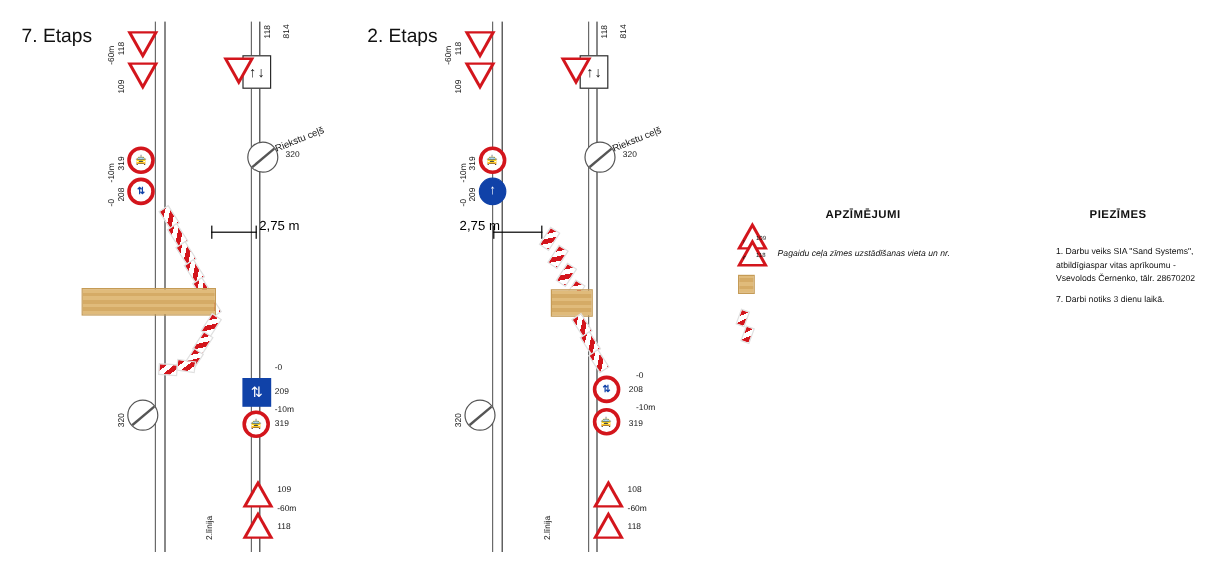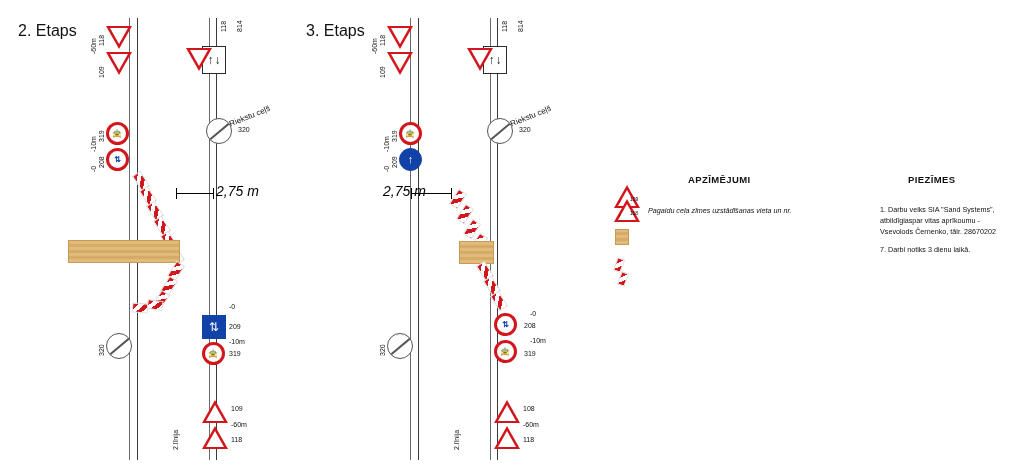--- a/index.html
+++ b/index.html
@@ -119,42 +119,42 @@
 
   
   .workzone{
     background:repeating-linear-gradient(0deg,#e0bb7b 0px,#e0bb7b 3px,#d5ab66 3px,#d5ab66 6px);
     border:1px solid #c59b56;
   }
 
   
   .dim-line{height:1px;background:#000;position:absolute;}
   .dim-tick{width:1px;height:11px;background:#000;position:absolute;}
-  .dim-txt{font-size:14px;color:#000;position:absolute;font-style:italic;}
+  .dim-txt{font-size:11px;color:#000;position:absolute;}
 
   
   .arrowbox{
     width:22px;height:26px;background:#fff;border:1px solid #2b2b2b;position:relative;
     display:flex;align-items:center;justify-content:center;gap:1px;
     font-size:12px;line-height:1;color:#111;
   }
 
   
   .legend-title{
     font-size:9.5px;font-weight:bold;letter-spacing:.4px;color:#111;
   }
   .legend-text{font-size:7.2px;color:#111;line-height:1.45;}
   .notes-text{font-size:7.2px;color:#111;line-height:1.5;}
 </style>
 </head>
 <body>
 
 <div class="stage">
 
-  <div class="abs" style="left:18px;top:22px;">2. Etaps</div>
+  <div class="abs" style="left:18px;top:22px;">7. Etaps</div>
 
   <div class="road-v" style="left:137px;top:18px;height:442px;"></div>
   <div class="road-v thin" style="left:129px;top:18px;height:442px;"></div>
   <div class="road-v" style="left:216px;top:18px;height:442px;"></div>
   <div class="road-v thin" style="left:209px;top:18px;height:442px;"></div>
 
   <div class="abs" style="left:228px;top:120px;">
     <div class="lbl-rot-road">Riekstu ceļš</div>
   </div>
   <div class="abs" style="left:172px;top:450px;">
@@ -278,21 +278,21 @@
   </div>
   <div class="abs lbl" style="left:231px;top:436px;">118</div>
 
   <div class="sign" style="left:106px;top:333px;">
     <div class="endsign"><span class="bar"></span><span class="bar2"></span></div>
   </div>
   <div class="abs" style="left:98px;top:356px;">
     <div class="lbl-rot">320</div>
   </div>
 
-  <div class="abs" style="left:306px;top:22px;">3. Etaps</div>
+  <div class="abs" style="left:306px;top:22px;">2. Etaps</div>
 
   <div class="road-v" style="left:418px;top:18px;height:442px;"></div>
   <div class="road-v thin" style="left:410px;top:18px;height:442px;"></div>
   <div class="road-v" style="left:497px;top:18px;height:442px;"></div>
   <div class="road-v thin" style="left:490px;top:18px;height:442px;"></div>
 
   <div class="abs" style="left:509px;top:120px;">
     <div class="lbl-rot-road">Riekstu ceļš</div>
   </div>
   <div class="abs" style="left:453px;top:450px;">

